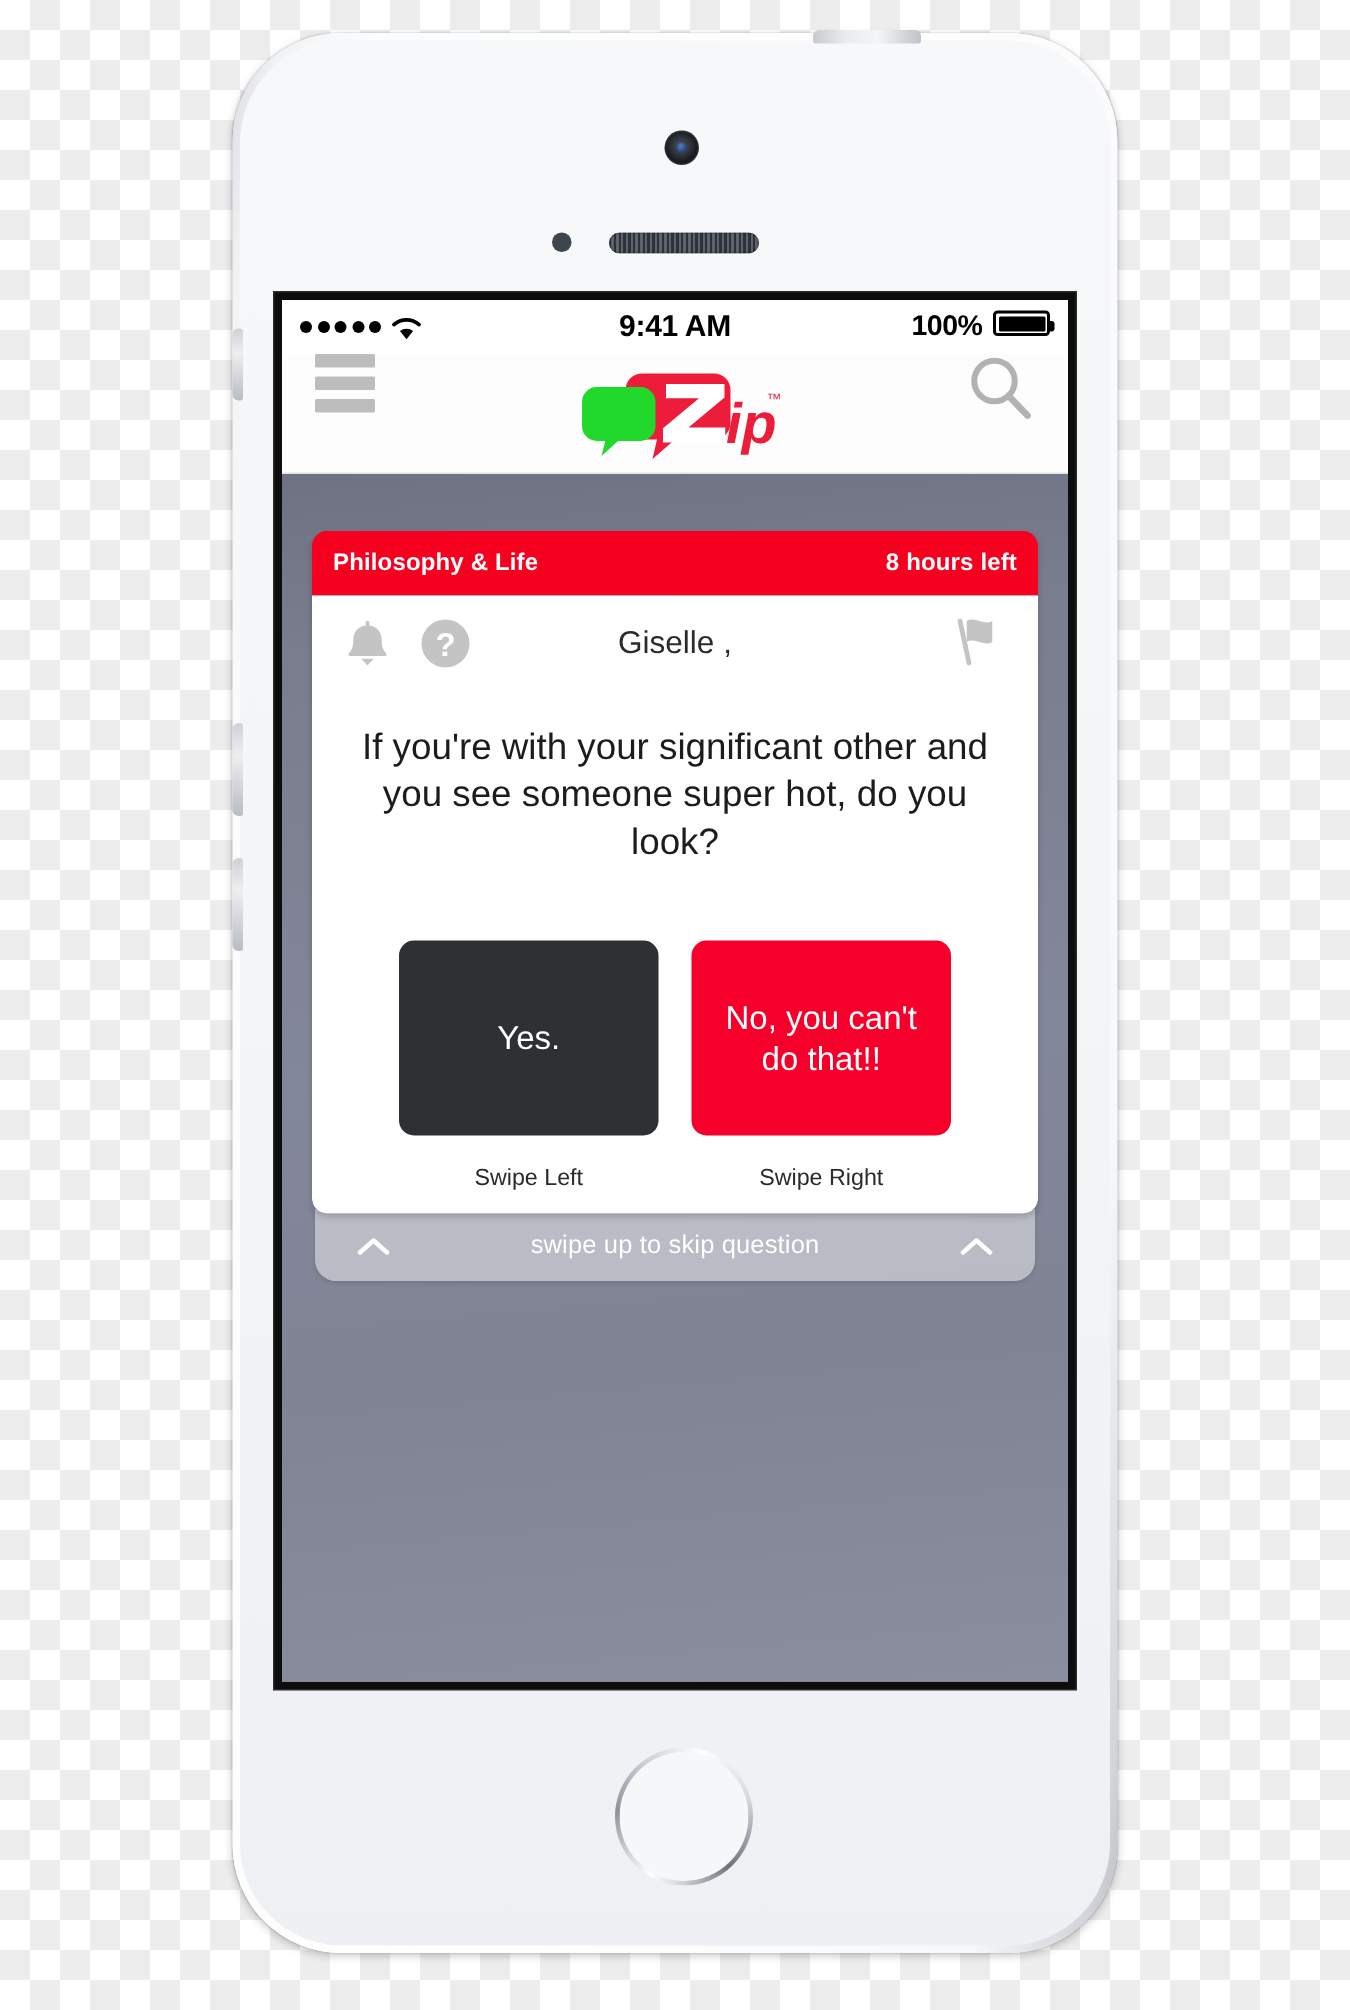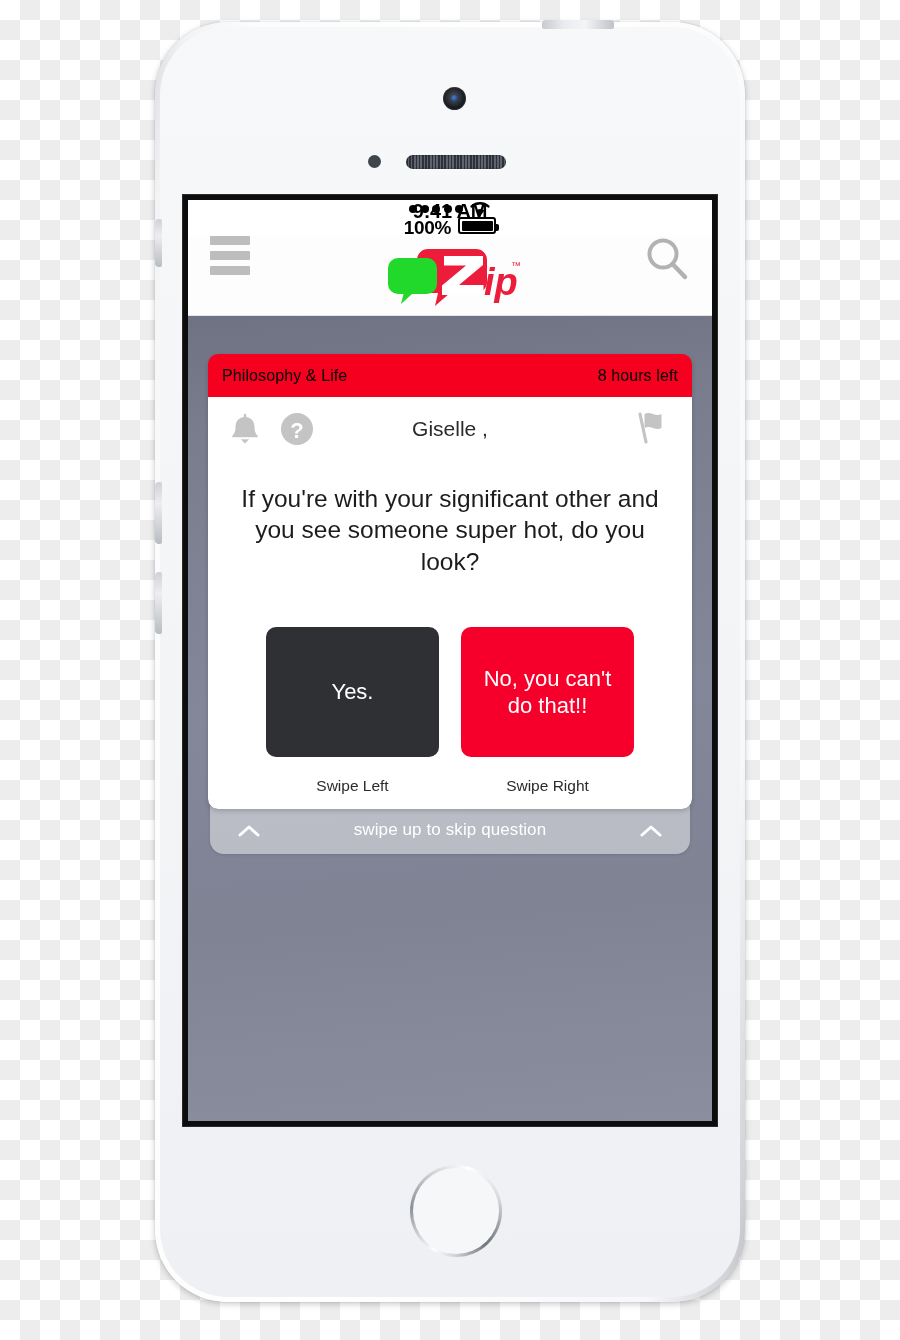--- a/index.html
+++ b/index.html
@@ -140,21 +140,20 @@
 
   
   .status-bar {
     position: relative;
     height: 36px;
     background: #ffffff;
     display: flex;
     align-items: center;
     padding: 0 12px;
     box-sizing: border-box;
-    flex-direction: column;
   }
   .status-left {
     display: flex;
     align-items: center;
     gap: 6px;
     flex: 1;
   }
   .sig-dots {
     display: flex;
     gap: 3.5px;
@@ -299,23 +298,23 @@
   .card-header {
     height: 43px;
     background: #f6001f;
     display: flex;
     align-items: center;
     justify-content: space-between;
     padding: 0 14px;
     box-sizing: border-box;
   }
   .card-header span {
-    color: #000000;
+    color: #ffffff;
     font-size: 16px;
-    font-weight: normal;
+    font-weight: bold;
     letter-spacing: 0.1px;
   }
   .card-body {
     background: #ffffff;
     padding-bottom: 14px;
     border-radius: 0 0 10px 10px;
   }
   .card-toolbar {
     height: 64px;
     display: flex;

